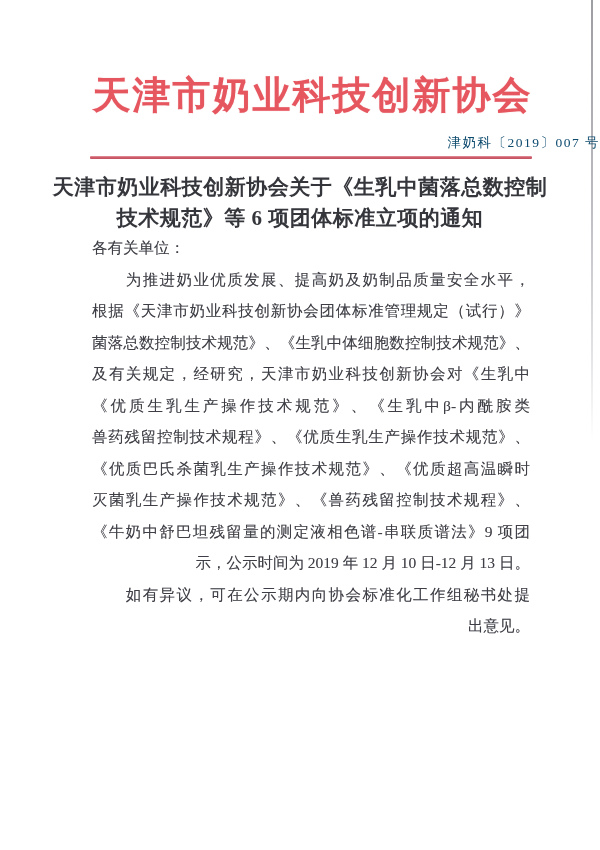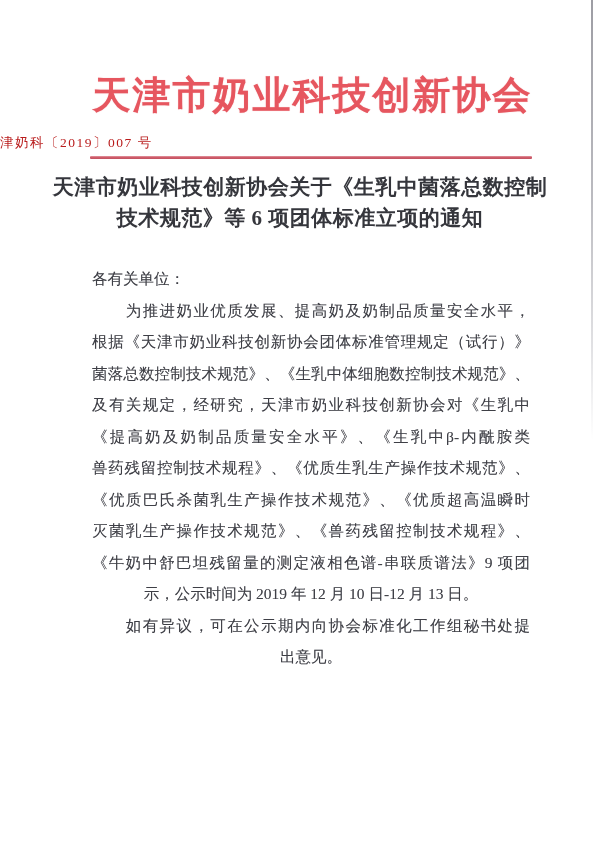--- a/index.html
+++ b/index.html
@@ -41,24 +41,24 @@
     color: #e6565f;
     text-shadow: 0 0 1px rgba(230, 86, 95, 0.45);
     white-space: nowrap;
     margin-left: 25px;
   }
   .doc-number {
     position: absolute;
     top: 134px;
     left: 0;
     right: 0;
-    text-align: left;
+    text-align: right;
     font-size: 13.5px;
     letter-spacing: 1.5px;
-    color: #b91c1c;
+    color: #0c4a6e;
     white-space: nowrap;
   }
   .red-divider {
     position: absolute;
     top: 156px;
     left: 90px;
     width: 442px;
     height: 3px;
     background: linear-gradient(to bottom, #e49aa4 0%, #cf5d6b 45%, #c1505f 100%);
     border-radius: 1px;
@@ -81,29 +81,28 @@
   .body-text {
     position: absolute;
     top: 232px;
     left: 92px;
     width: 438px;
     font-size: 15.5px;
     line-height: 31.5px;
     color: #3e3f46;
     text-shadow: 0 0 0.5px rgba(62, 63, 70, 0.35);
     overflow: hidden;
-    margin-top: 31px;
   }
   .salutation {
     text-align: left;
     white-space: nowrap;
   }
   .body-line {
     white-space: nowrap;
-    text-align: center;
+    text-align: right;
   }
   .body-line.justify {
     text-align: justify;
     text-align-last: justify;
   }
 </style>
 </head>
 <body>
 
 <div class="page">
@@ -121,21 +120,21 @@
     <div class="title-line">技术规范》等 6 项团体标准立项的通知</div>
   </div>
 
   <div class="body-text">
     <div class="salutation">各有关单位：</div>
     <div>
         <div class="body-line justify">　　为推进奶业优质发展、提高奶及奶制品质量安全水平，</div>
         <div class="body-line justify">根据《天津市奶业科技创新协会团体标准管理规定（试行）》</div>
         <div class="body-line justify">菌落总数控制技术规范》、《生乳中体细胞数控制技术规范》、</div>
         <div class="body-line justify">及有关规定，经研究，天津市奶业科技创新协会对《生乳中</div>
-        <div class="body-line justify">《提高奶及奶制品质量安全水平》、《生乳中β-内酰胺类</div>
+        <div class="body-line justify">《优质生乳生产操作技术规范》、《生乳中β-内酰胺类</div>
         <div class="body-line justify">兽药残留控制技术规程》、《优质生乳生产操作技术规范》、</div>
         <div class="body-line justify">《优质巴氏杀菌乳生产操作技术规范》、《优质超高温瞬时</div>
         <div class="body-line justify">灭菌乳生产操作技术规范》、《兽药残留控制技术规程》、</div>
         <div class="body-line justify">《牛奶中舒巴坦残留量的测定液相色谱-串联质谱法》9 项团</div>
         <div class="body-line">示，公示时间为 2019 年 12 月 10 日-12 月 13 日。</div>
         <div class="body-line justify">　　如有异议，可在公示期内向协会标准化工作组秘书处提</div>
         <div class="body-line">出意见。</div>
       </div>
   </div>
 

